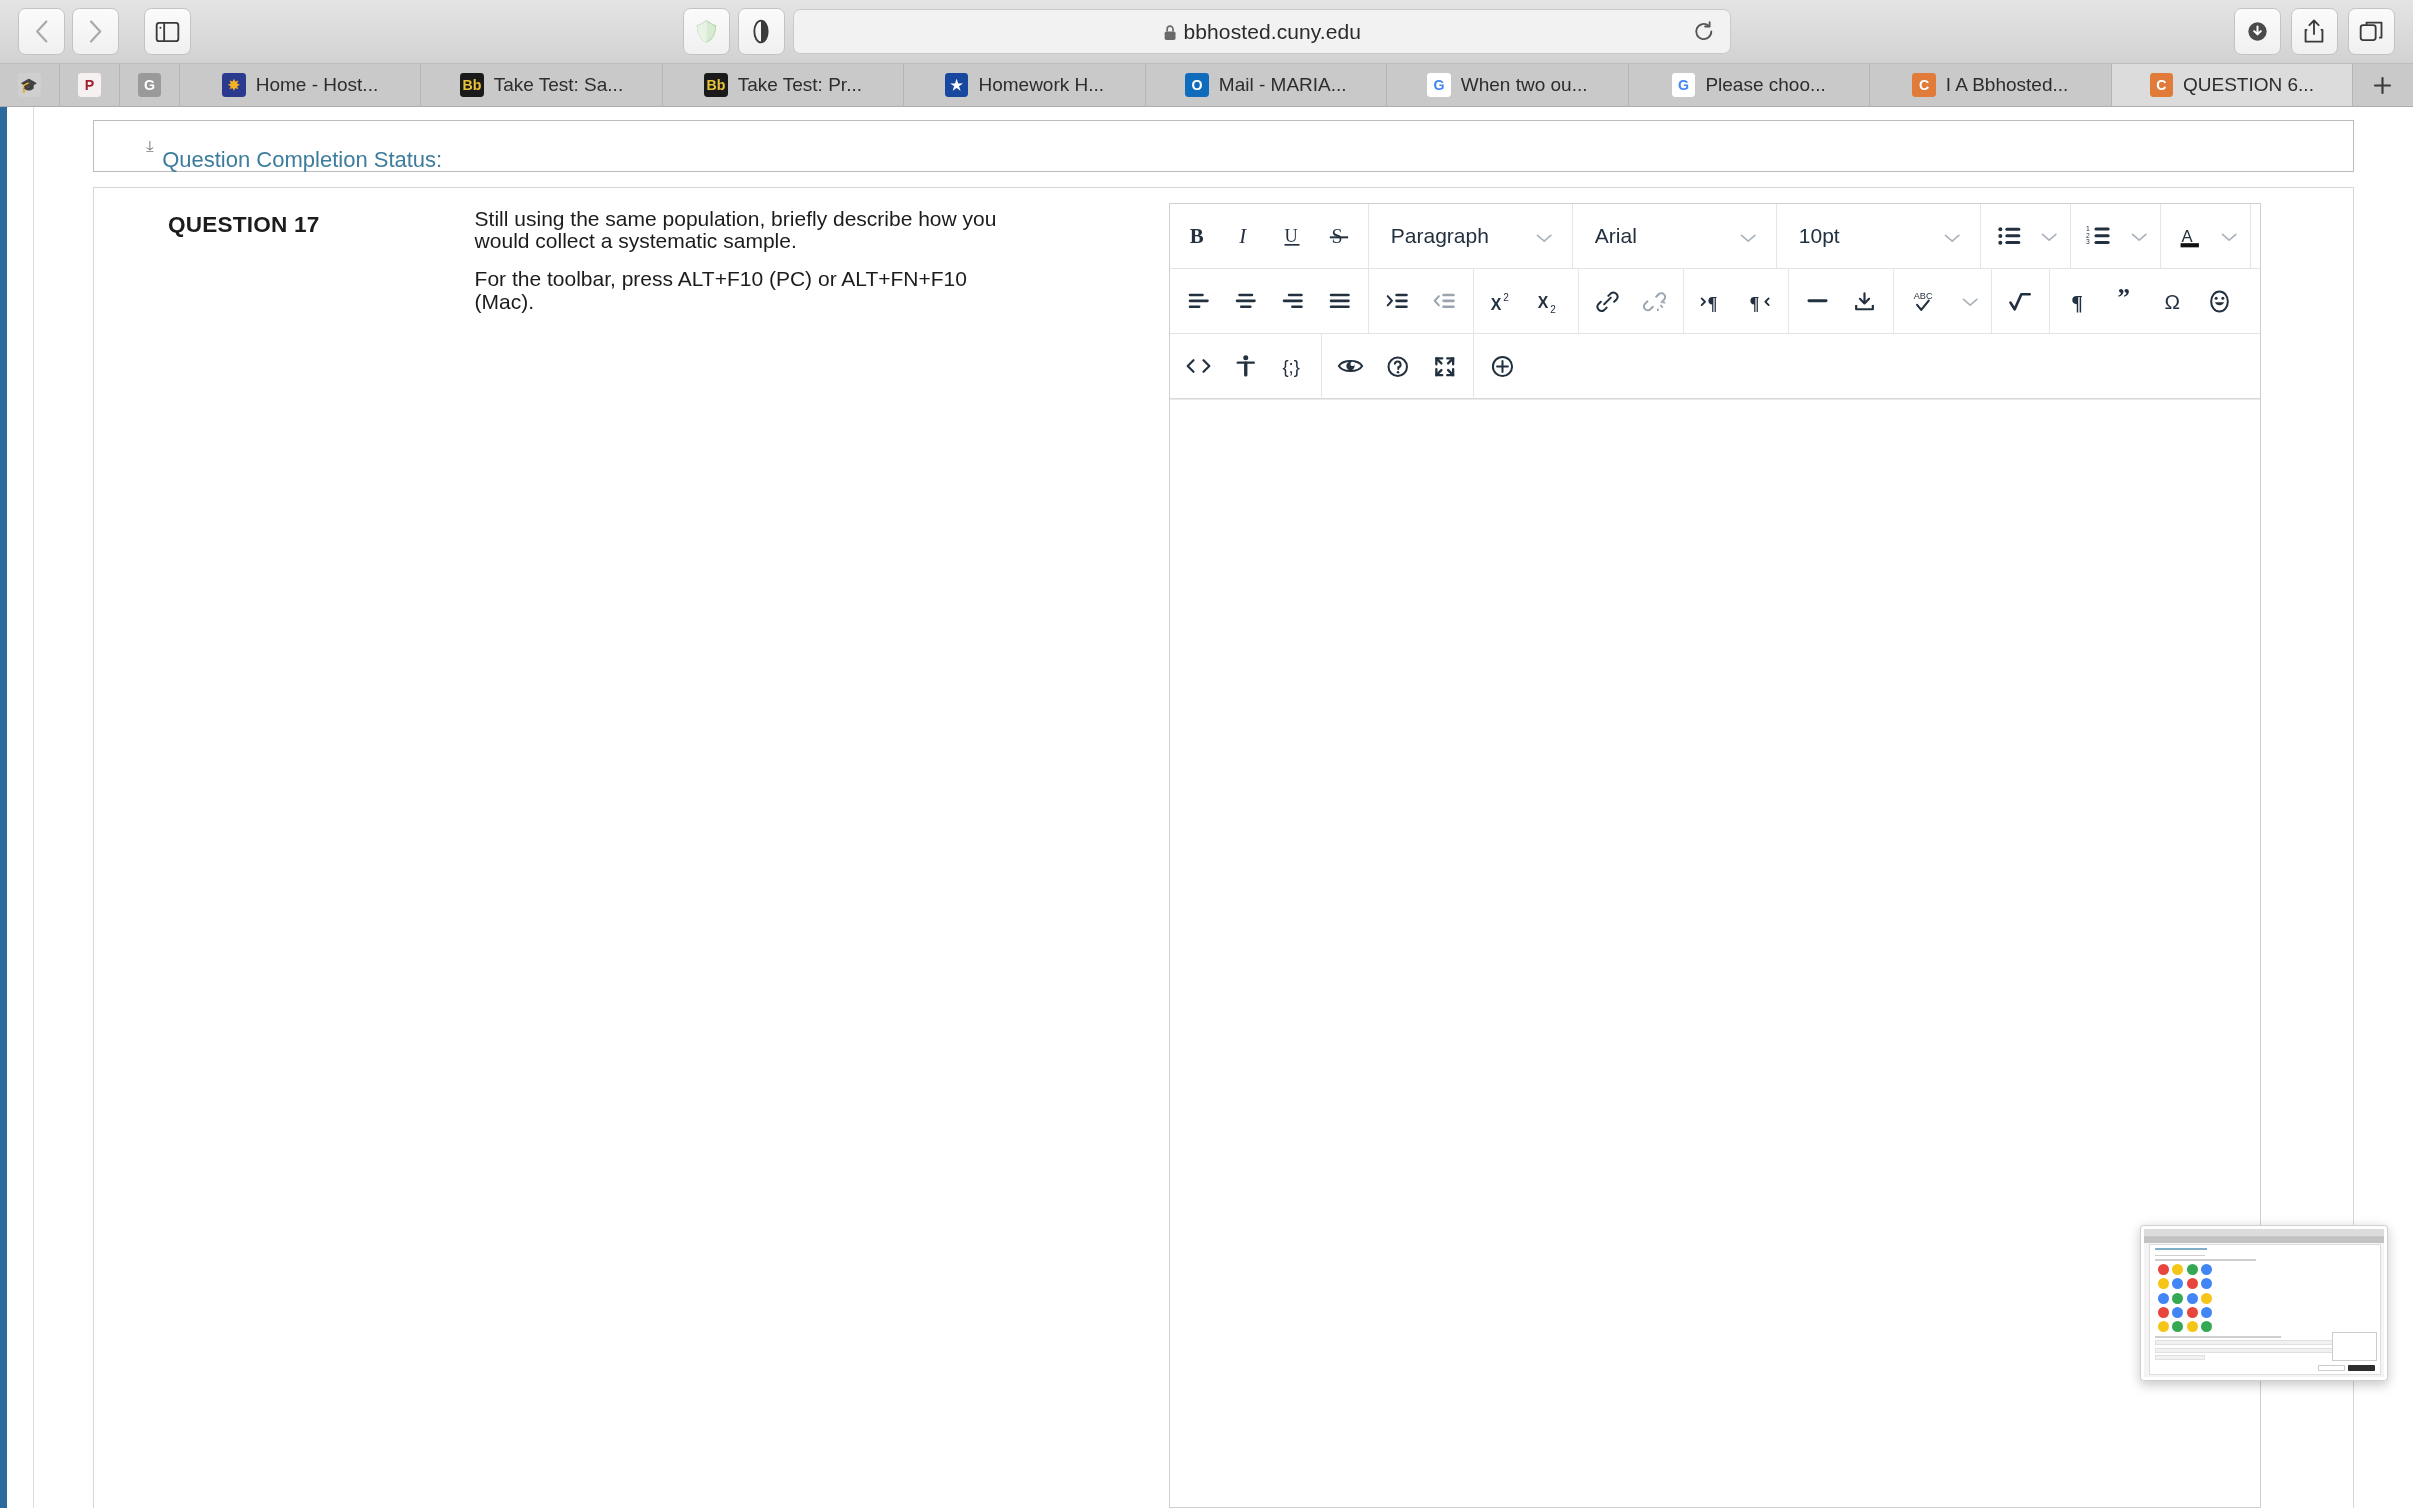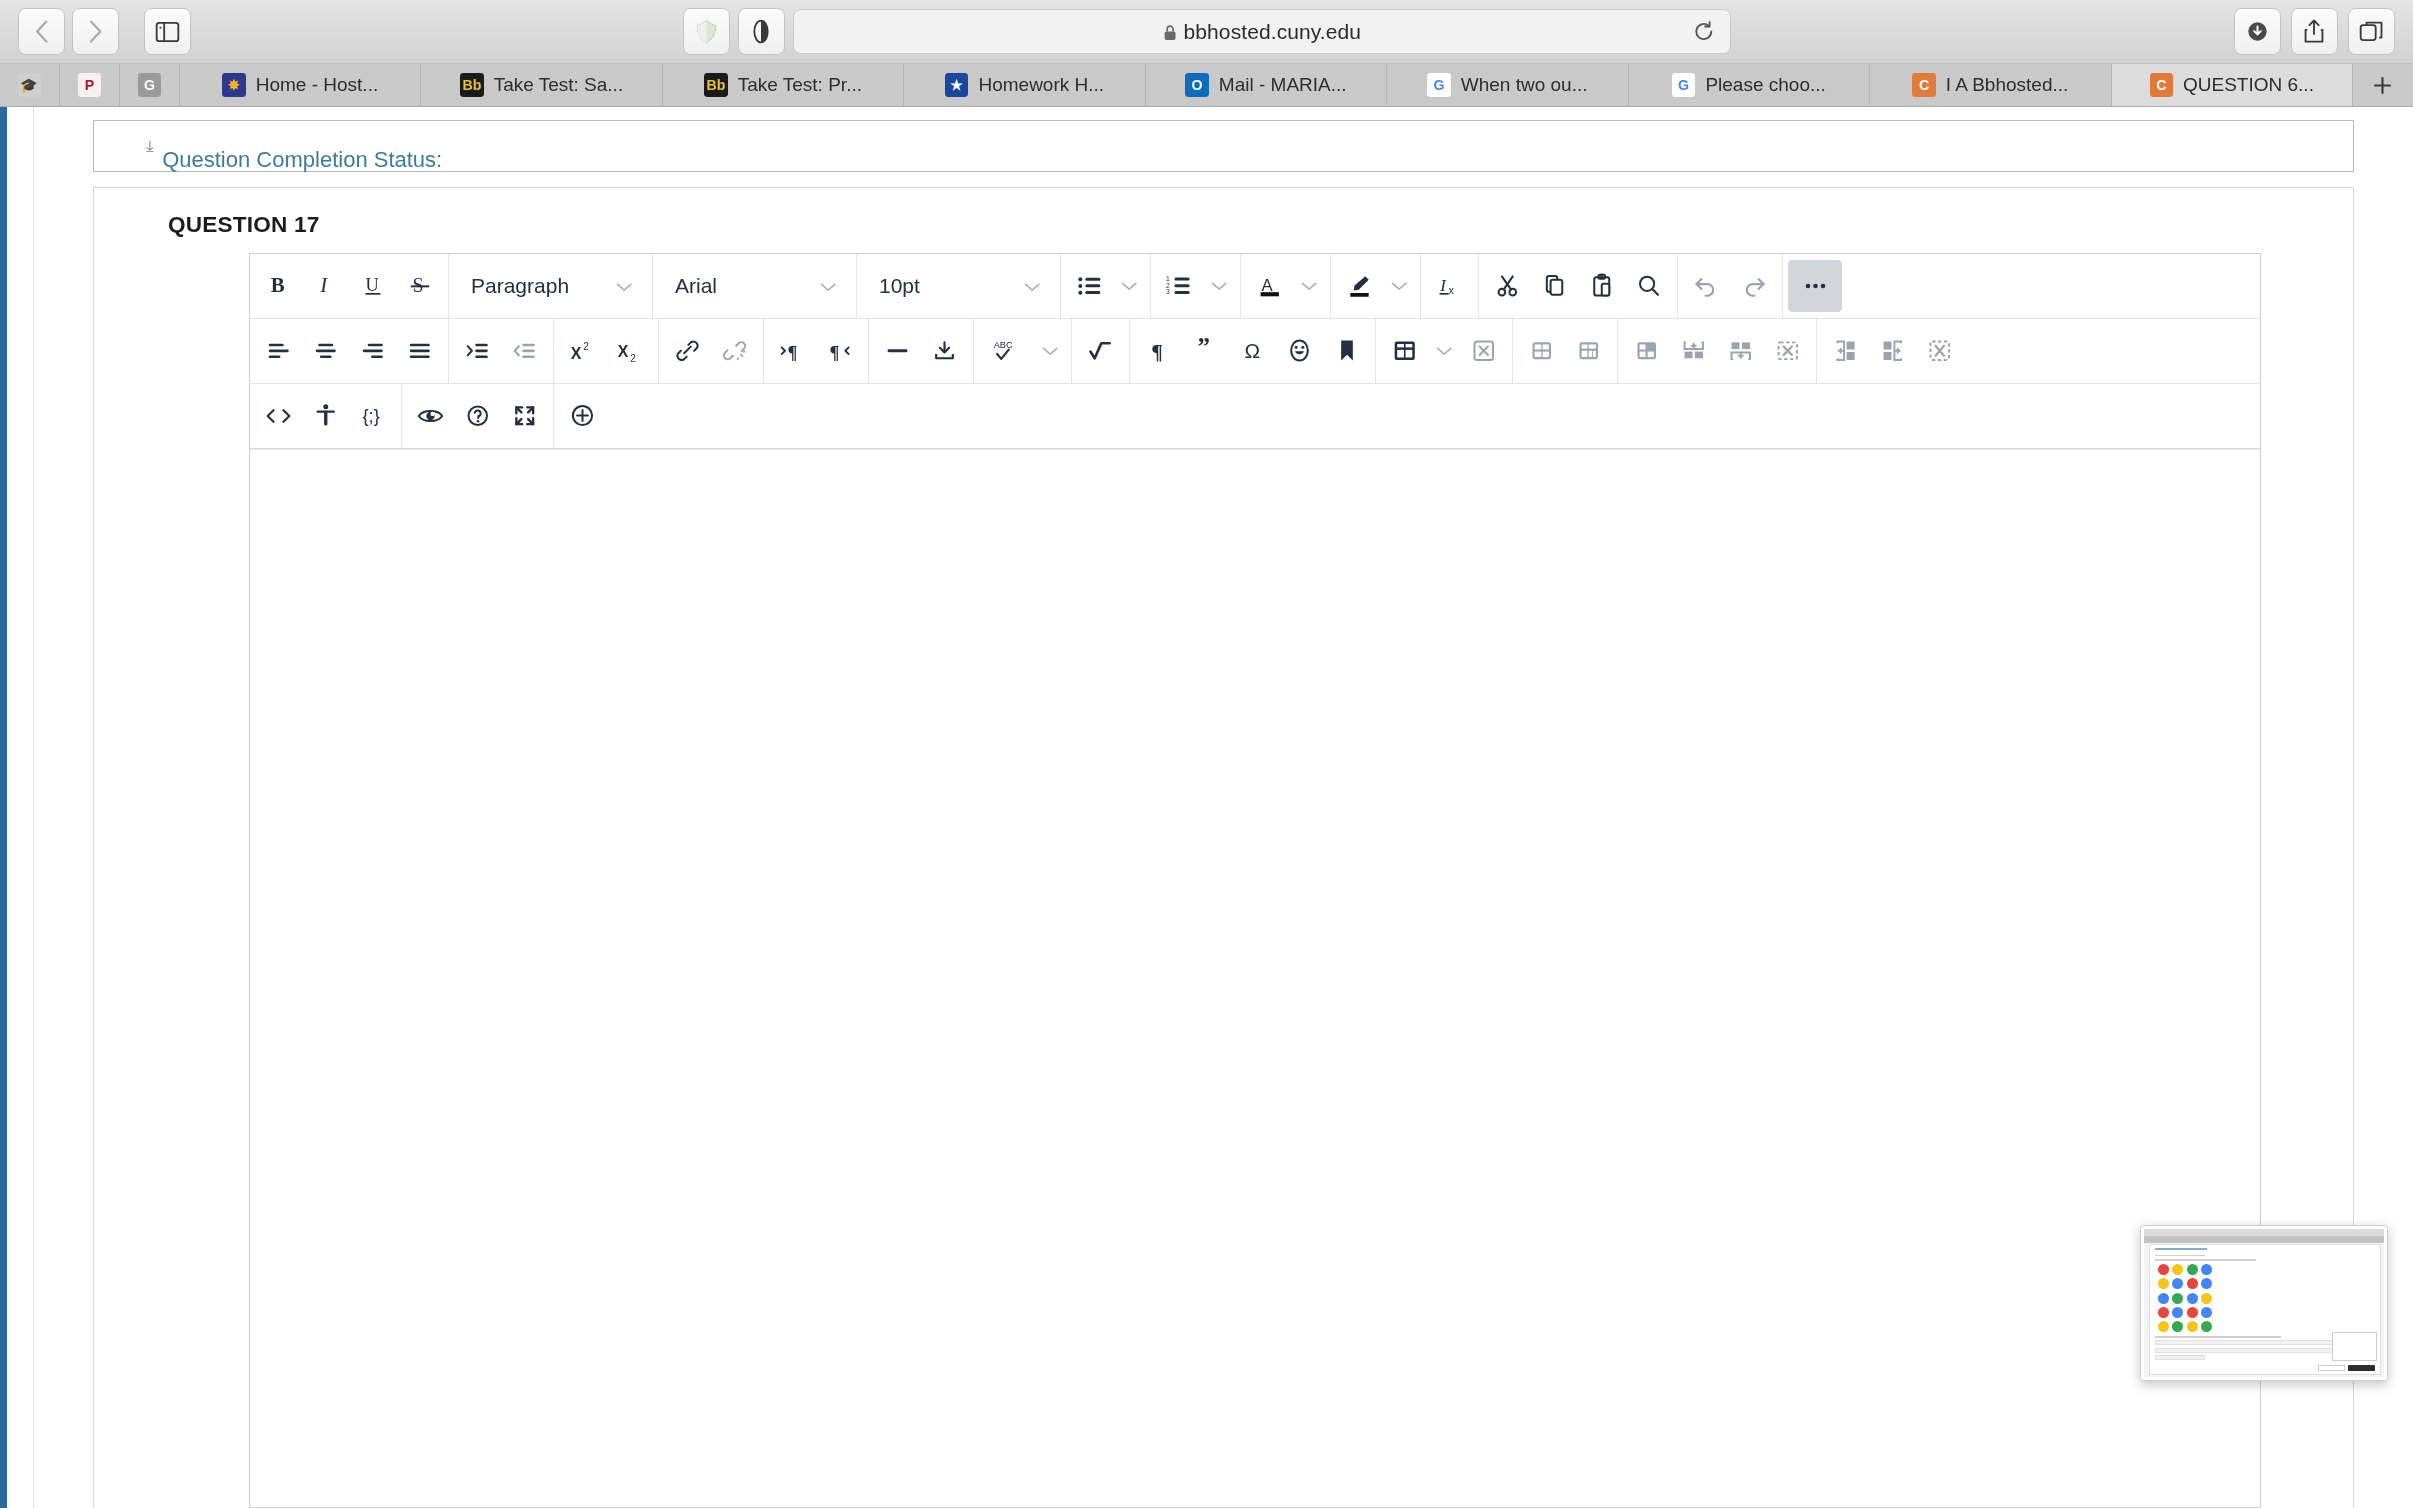--- a/index.html
+++ b/index.html
@@ -155,21 +155,21 @@
   }
   .qcs-link {
     color: #3c7c9c; font-size: 22px; text-decoration: none; margin-top: 28px;
   }
 
   .question-wrap {
     margin: 15px 59px 0 59px;
     border: 0.8px solid #d6d6d6;
     border-bottom: none;
     flex: 1 1 auto;
-    display: flex; flex-direction: column;
+    display: flex; flex-direction: row;
     overflow: hidden;
     position: relative;
   }
   .q-header {
     display: flex; align-items: flex-start;
     padding: 23.5px 0 0 0;
     position: relative;
     flex: 0 0 auto;
   }
   .q-title {
@@ -441,20 +441,24 @@
       <div class="qcs-bar">
         <span class="qcs-chev">⤓</span>
         <a class="qcs-link" href="#">Question Completion Status:</a>
       </div>
 
       <div class="question-wrap">
         <div class="q-header">
           <div class="q-title">QUESTION 17</div>
         </div>
 
+        <div class="q-body">
+          <div class="q-text">Still using the same population, briefly describe how you would collect a systematic sample.</div>
+          <div class="q-hint">For the toolbar, press ALT+F10 (PC) or ALT+FN+F10 (Mac).</div>
+        </div>
 
         <div class="editor">
 
           <div class="tb-row">
             <div class="tb-group">
               <div class="tb-btn">
                   <svg width="22" height="25" viewBox="0 0 26 30">
                     <text x="3" y="23" font-family="Liberation Serif, serif" font-size="25" font-weight="bold" fill="currentColor">B</text>
                   </svg>
                 </div>

